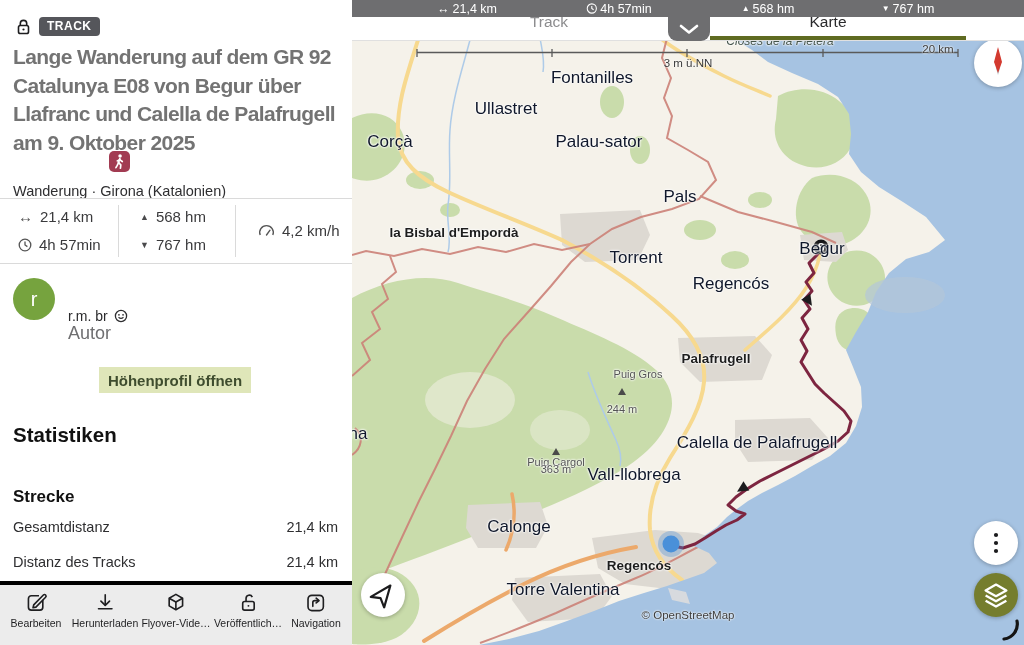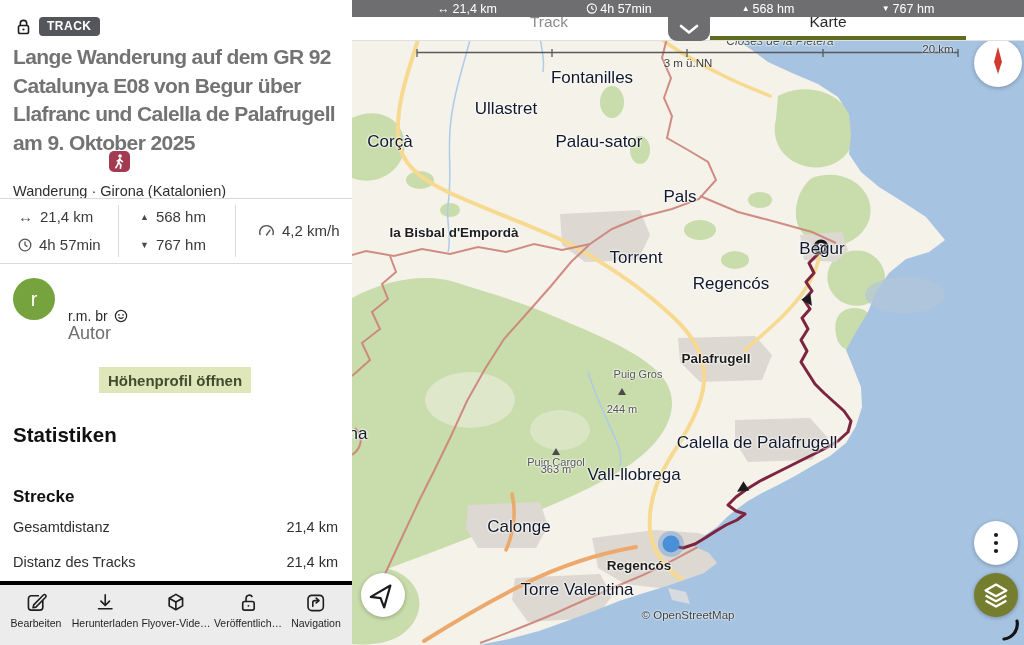--- a/index.html
+++ b/index.html
@@ -176,21 +176,21 @@
     <div class="ml" style="left:470px;top:249px;z-index:1;">Begur</div>
     <div class="ml bold" style="left:364px;top:358px;">Palafrugell</div>
     <div class="ml small" style="left:270px;top:374px;padding-left:32px;">Puig Gros</div>
     <div class="ml small" style="left:270px;top:409px;">244 m</div>
     <div class="ml small" style="left:204px;top:434px;margin-top:28px;">Puig Cargol</div>
     <div class="ml small" style="left:204px;top:469px;">363 m</div>
     <div class="ml" style="left:405px;top:443px;">Calella de Palafrugell</div>
     <div class="ml" style="left:282px;top:475px;">Vall-llobrega</div>
     <div class="ml" style="left:167px;top:527px;">Calonge</div>
     <div class="ml bold" style="left:287px;top:565px;">Regencós</div>
-    <div class="ml" style="left:225px;top:590px;">Torre Valentina</div>
+    <div class="ml" style="left:211px;top:590px;">Torre Valentina</div>
     <div class="ml" style="left:6px;top:434px;">na</div>
 
     <div class="scale-label" style="left:336px;top:57px;transform:translateX(-50%);">3 m ü.NN</div>
     <div class="scale-label" style="left:586px;top:43px;transform:translateX(-50%);">20 km</div>
 
     <div class="attribution">© OpenStreetMap</div>
 
     <div class="circle-btn" style="left:622px;top:39px;width:48px;height:48px;">
       <svg width="48" height="48" viewBox="0 0 48 48">
         <polygon points="21.8,28.5 26.2,28.5 24,36" fill="#b9bdc2"></polygon>

